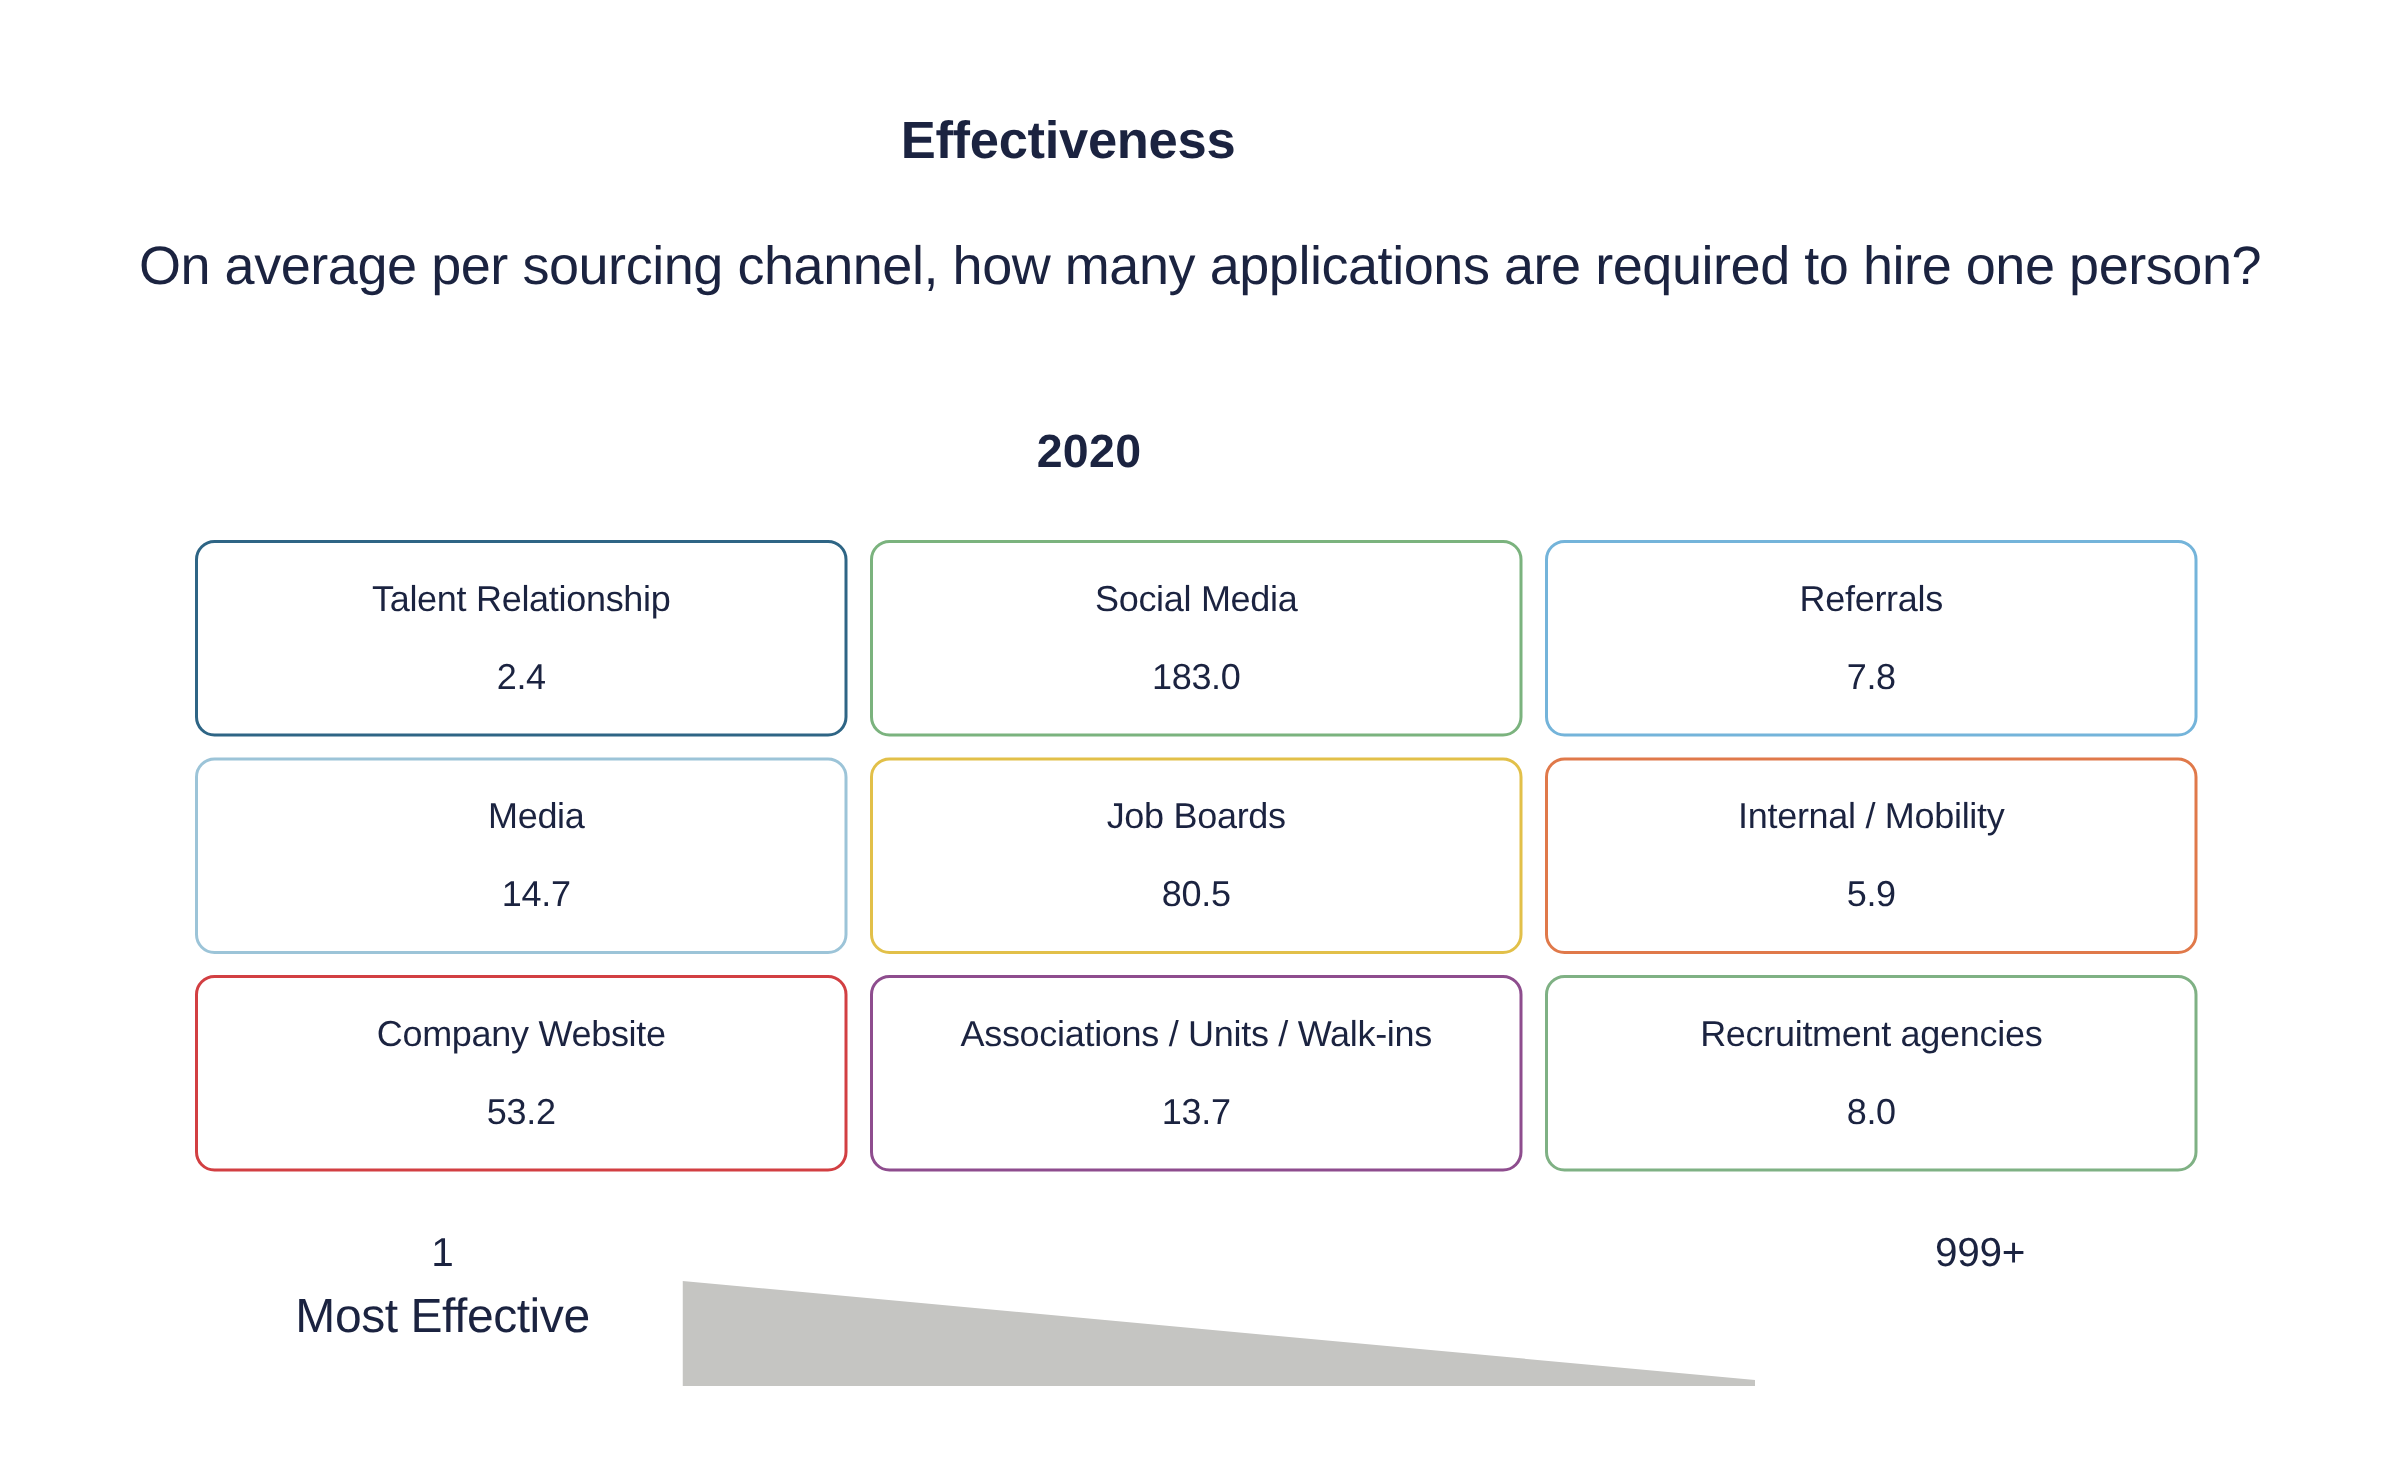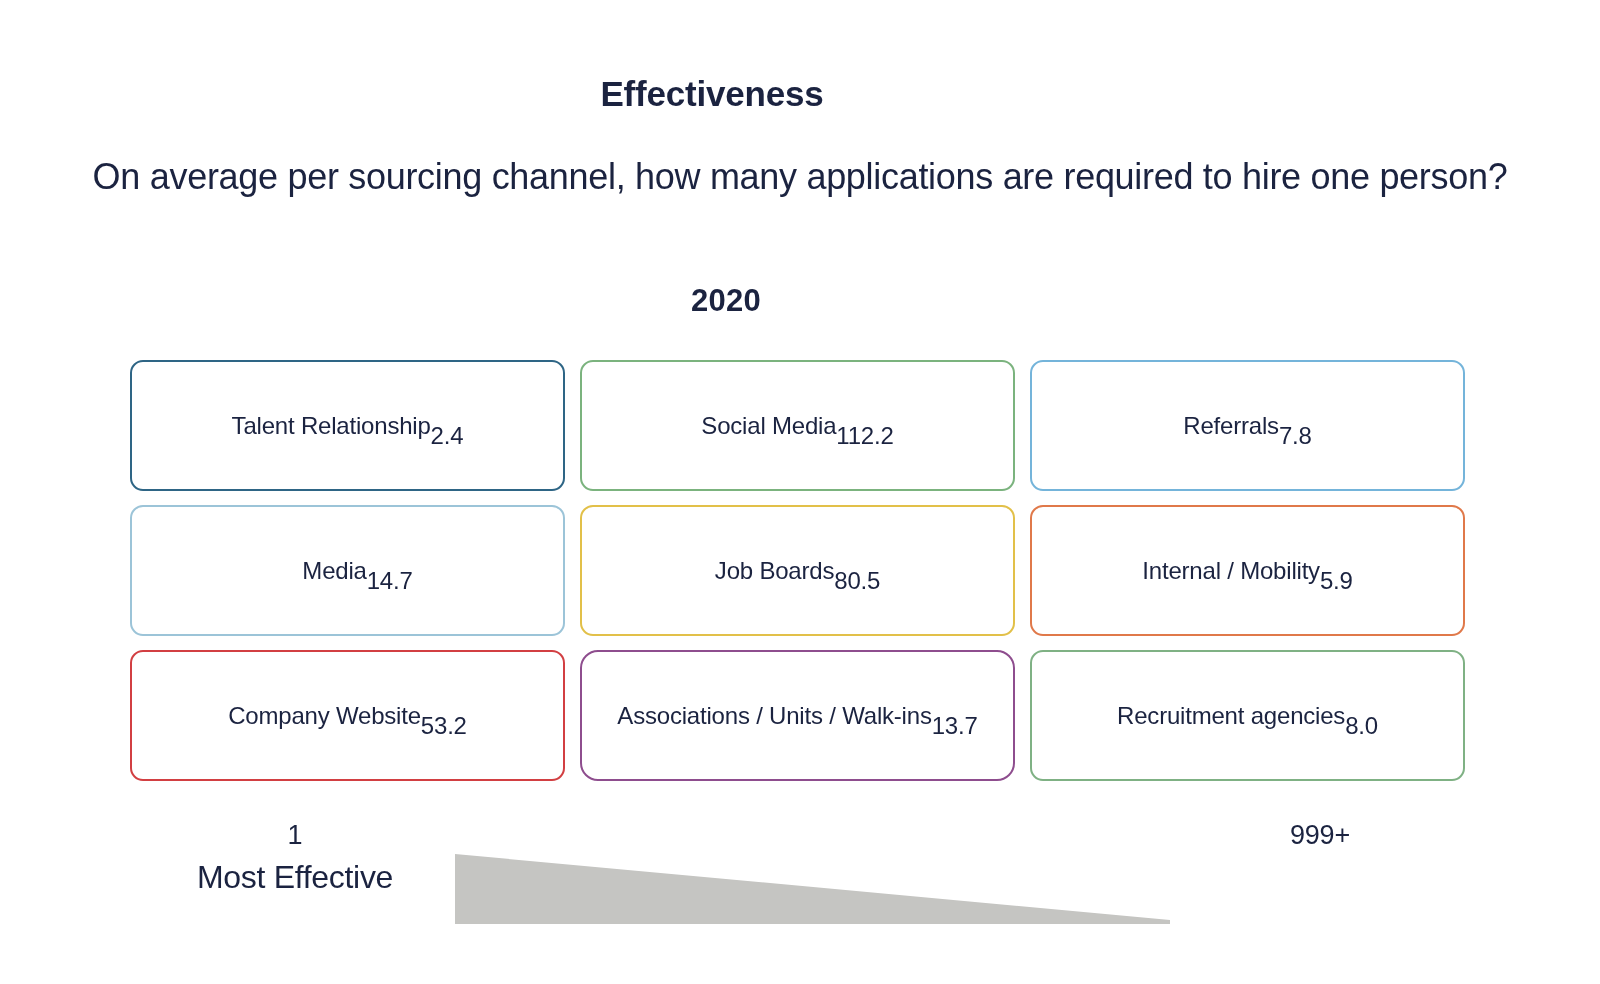--- a/index.html
+++ b/index.html
@@ -68,21 +68,21 @@
     grid-template-rows: repeat(3, 131px);
     column-gap: 15px;
     row-gap: 14px;
   }
   .cell {
     box-sizing: border-box;
     border-radius: 13px;
     border: 2.4px solid #888;
     background: #ffffff;
     display: flex;
-    flex-direction: row;
+    flex-direction: column;
     align-items: center;
     justify-content: center;
     line-height: 1.30;
   }
   .cell-label {
     font-size: 24px;
     font-weight: 400;
     letter-spacing: -0.2px;
     color: #1b2340;
     white-space: nowrap;
@@ -143,21 +143,21 @@
 
   <div class="grid">
 
     <div class="cell" style="border-color: rgb(46, 101, 133);">
       <div class="cell-label">Talent Relationship</div>
       <div class="cell-value">2.4</div>
     </div>
 
     <div class="cell" style="border-color: rgb(123, 179, 126);">
       <div class="cell-label">Social Media</div>
-      <div class="cell-value">112.2</div>
+      <div class="cell-value">183.0</div>
     </div>
 
     <div class="cell" style="border-color: rgb(116, 180, 218);">
       <div class="cell-label">Referrals</div>
       <div class="cell-value">7.8</div>
     </div>
 
     <div class="cell" style="border-color: rgb(156, 196, 216); padding-left: 20px;">
       <div class="cell-label">Media</div>
       <div class="cell-value">14.7</div>
@@ -171,21 +171,21 @@
     <div class="cell" style="border-color: rgb(224, 121, 74); justify-content: center;">
       <div class="cell-label">Internal / Mobility</div>
       <div class="cell-value">5.9</div>
     </div>
 
     <div class="cell" style="border-color: rgb(210, 63, 66);">
       <div class="cell-label">Company Website</div>
       <div class="cell-value">53.2</div>
     </div>
 
-    <div class="cell" style="border-color: rgb(142, 77, 142); border-radius: 18px;">
+    <div class="cell" style="border-color: rgb(142, 77, 142);">
       <div class="cell-label">Associations / Units / Walk-ins</div>
       <div class="cell-value">13.7</div>
     </div>
 
     <div class="cell" style="border-color: rgb(127, 177, 132);">
       <div class="cell-label">Recruitment agencies</div>
       <div class="cell-value">8.0</div>
     </div>
 
   </div>

